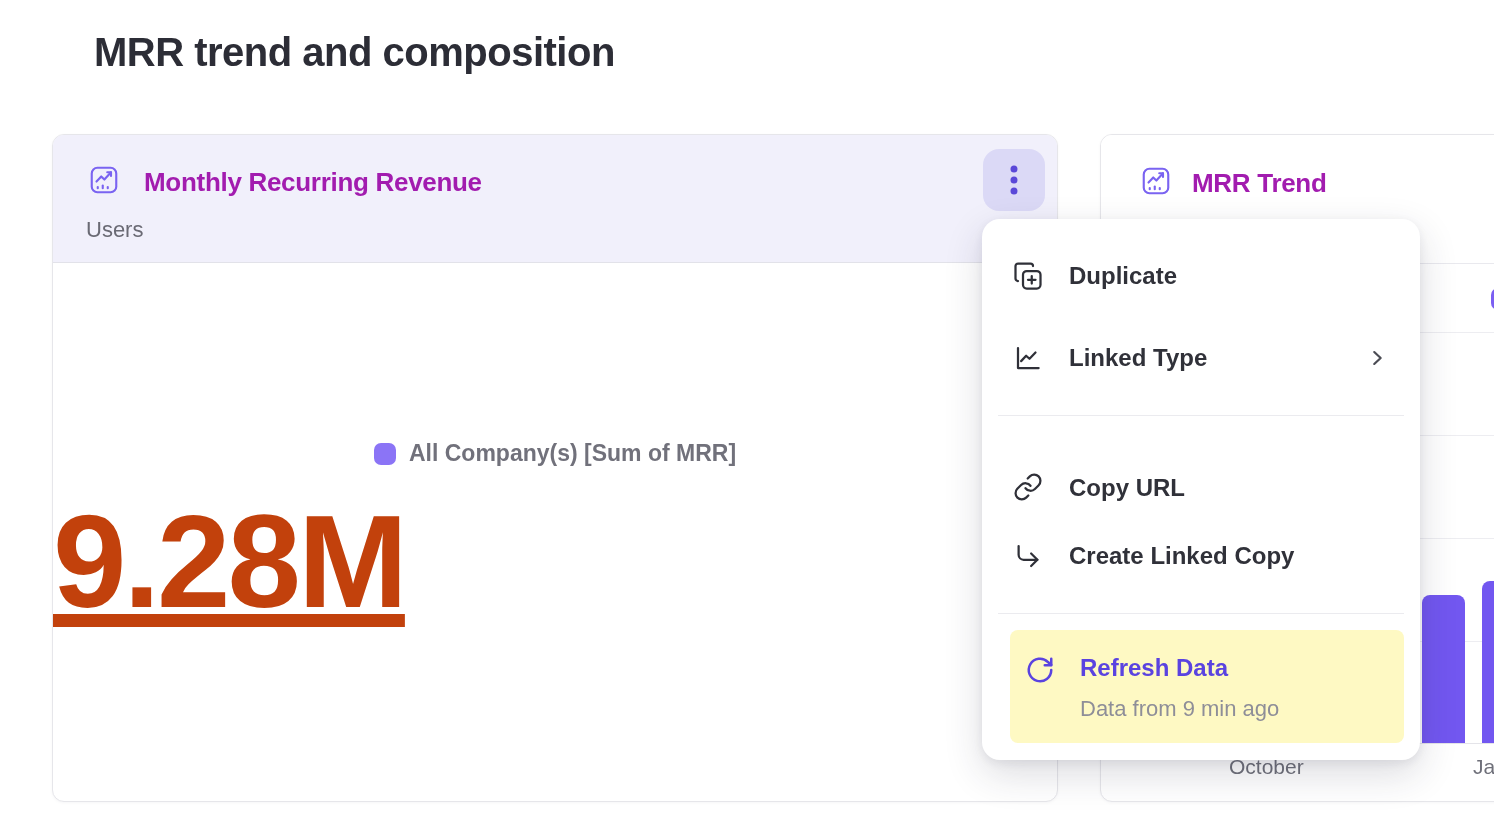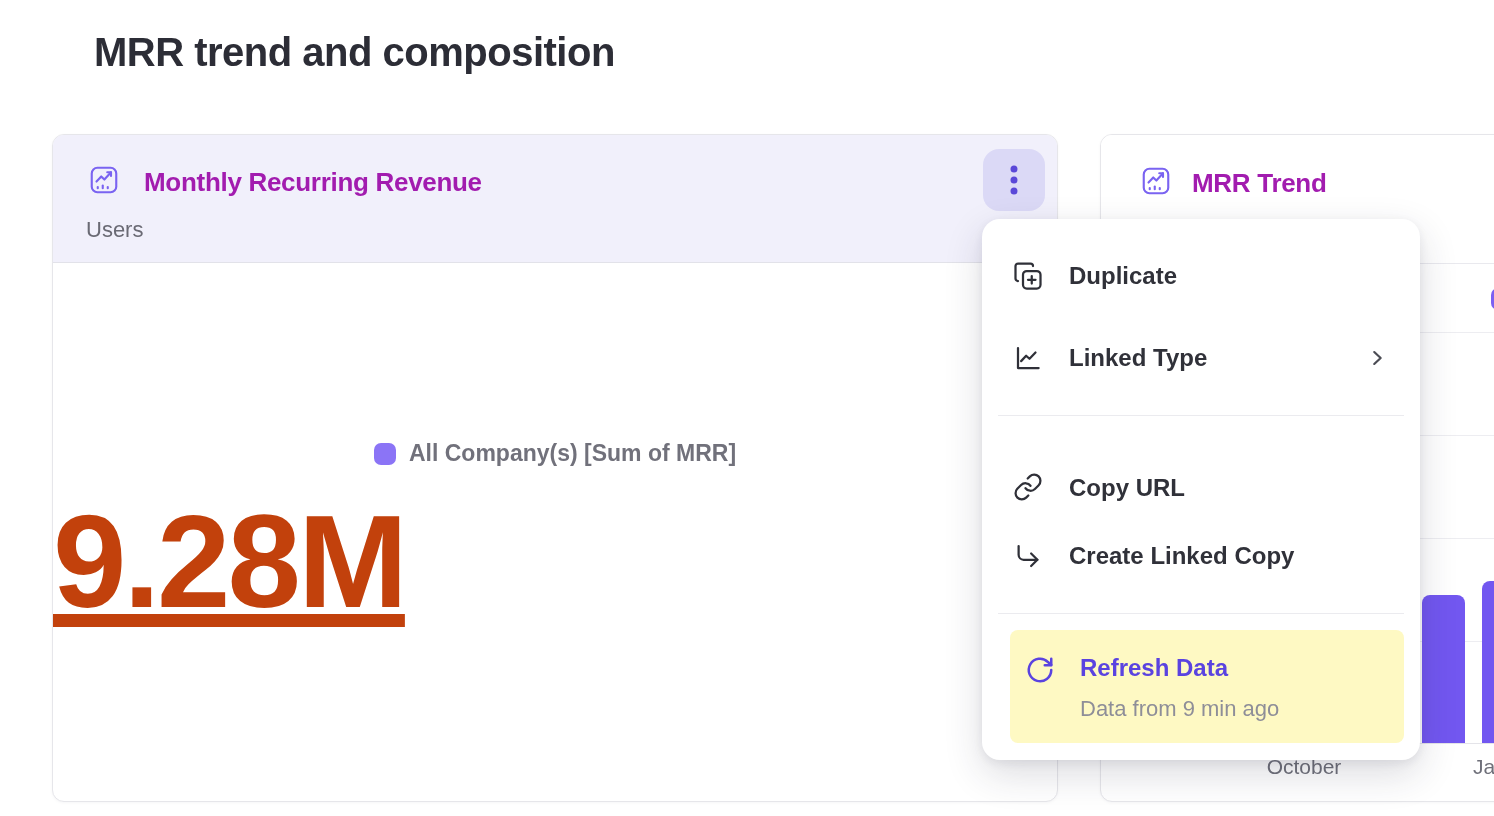--- a/index.html
+++ b/index.html
@@ -38,21 +38,21 @@
     line-height: 150px; text-align: left; font-size: 132px; font-weight: 800;
     color: #c2410c; letter-spacing: -3px; text-decoration: underline; }
 
   
   .gridline { position: absolute; left: 12px; right: 0; height: 1px; background: #ededf1; }
   .axis-line { position: absolute; left: 12px; right: 0; top: 608px; height: 1px; background: #e4e4e9; }
   .trend-legend-pill { position: absolute; left: 390px; top: 153px; width: 22px; height: 22px;
     border-radius: 7px; background: #7b5ff2; }
   .bar { position: absolute; background: #7257f0; border-radius: 8px 8px 0 0; }
   .x-label { position: absolute; top: 620px; font-size: 21px; color: #6f707a; white-space: nowrap; }
-  .x-label-0 { left: 128px; width: 150px; text-align: center; }
+  .x-label-0 { left: 128px; width: 150px; }
   .x-label-1 { left: 372px; }
 
   
   .context-menu { position: absolute; left: 982px; top: 219px; width: 438px; height: 541px;
     background: #ffffff; border-radius: 18px; z-index: 10;
     box-shadow: 0 14px 38px rgba(35,35,60,0.16), 0 3px 10px rgba(35,35,60,0.08); }
   .menu-item { position: absolute; left: 0; right: 0; height: 56px; display: flex;
     align-items: center; padding-left: 31px; gap: 26px; cursor: pointer; }
   .menu-item .mi-icon { width: 30px; height: 30px; color: #2f3038; flex: 0 0 30px; }
   .menu-item .mi-label { font-size: 24px; font-weight: 600; color: #303139; }

